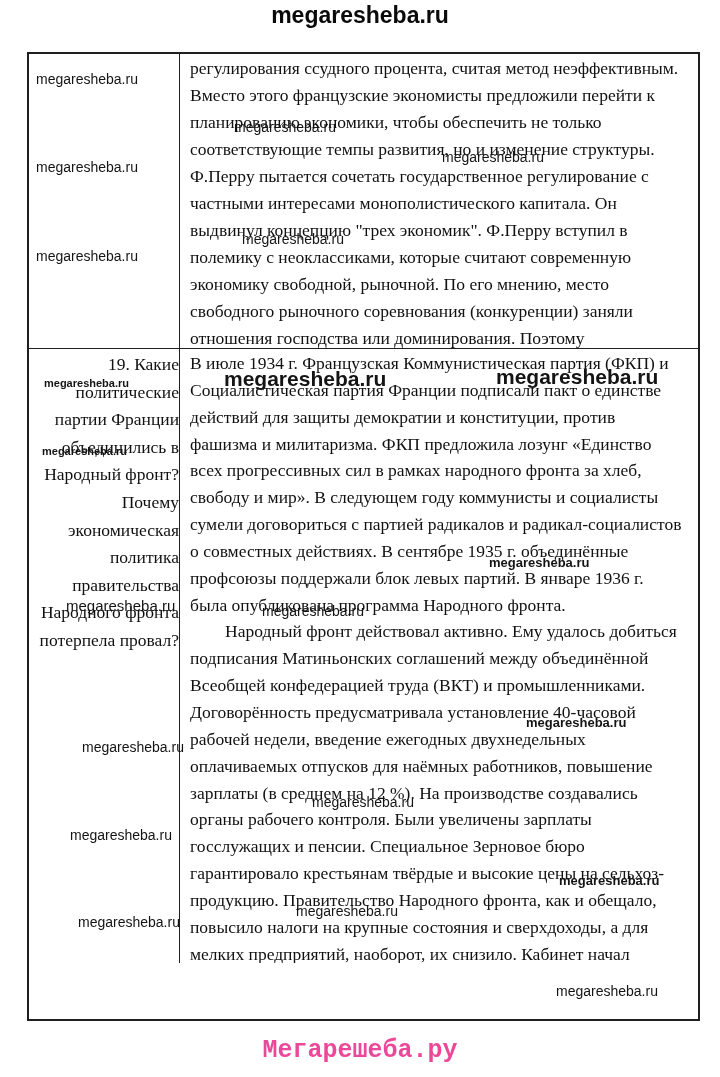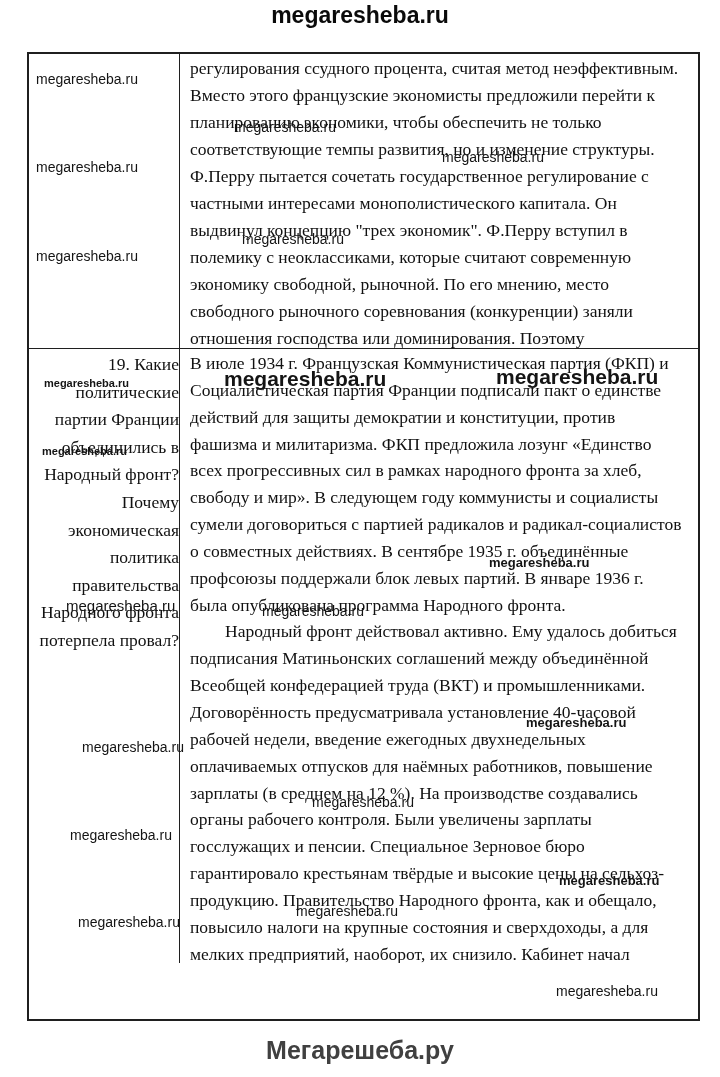--- a/index.html
+++ b/index.html
@@ -3,21 +3,21 @@
 <meta charset="utf-8">
 <style>
   html,body{margin:0;padding:0;}
   body{background:#ffffff;width:720px;height:1077px;position:relative;
        font-family:"Liberation Serif", serif;color:#111;}
   .page{position:absolute;inset:0;width:720px;height:1077px;background:#fff;overflow:hidden;}
 
   .site-header{position:absolute;top:2px;left:0;width:720px;text-align:center;
     font-family:"Liberation Sans", sans-serif;font-weight:bold;font-size:23px;color:#0a0a0a;}
   .site-footer{position:absolute;top:1036px;left:0;width:720px;text-align:center;
-    font-family:Liberation Sans, sans-serif;font-weight:bold;font-size:25px;color:#404040;}
+    font-family:Liberation Mono, monospace;font-weight:bold;font-size:25px;color:#ec4899;}
 
   .doc-table{position:absolute;left:27px;top:52px;width:673px;height:969px;
     border:2px solid #1f1f1f;box-sizing:border-box;background:#fff;}
   .row{display:grid;grid-template-columns:151px 1fr;box-sizing:border-box;}
   .row1{height:295px;border-bottom:1.5px solid #1f1f1f;}
   .row2{height:614px;}
   .cell{box-sizing:border-box;overflow:hidden;}
   .cell-left{border-right:1.5px solid #1f1f1f;text-align:right;}
 
   .text-lines{white-space:pre-line;font-size:17.5px;}

